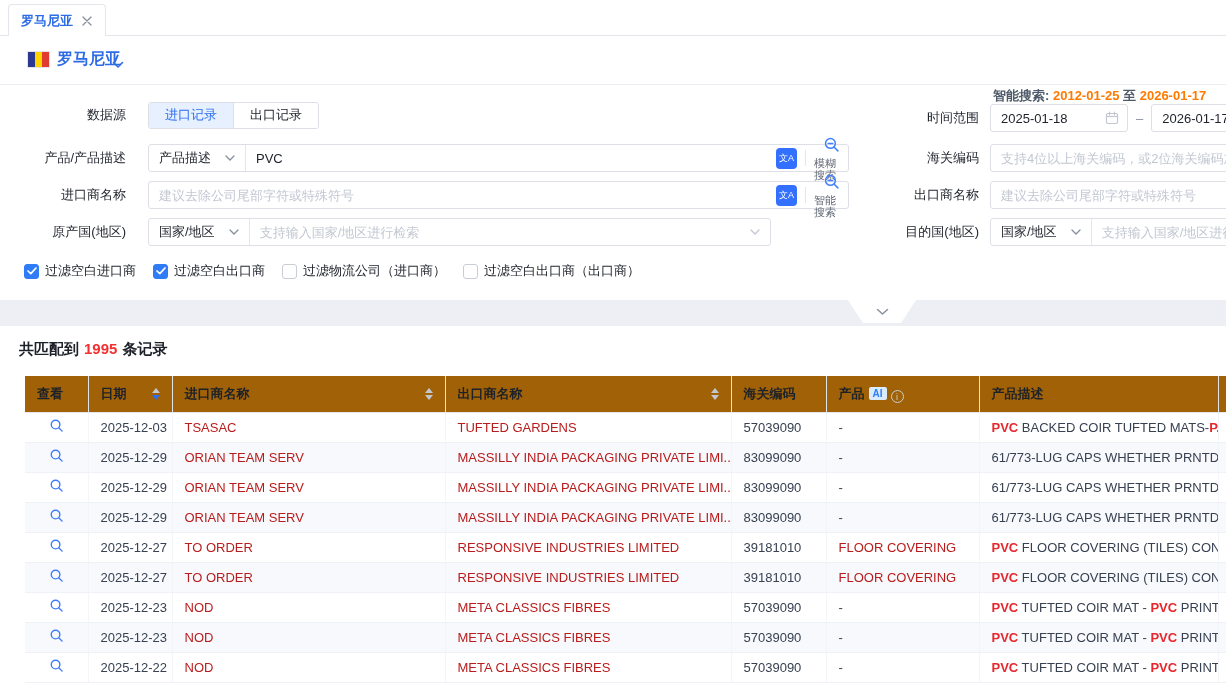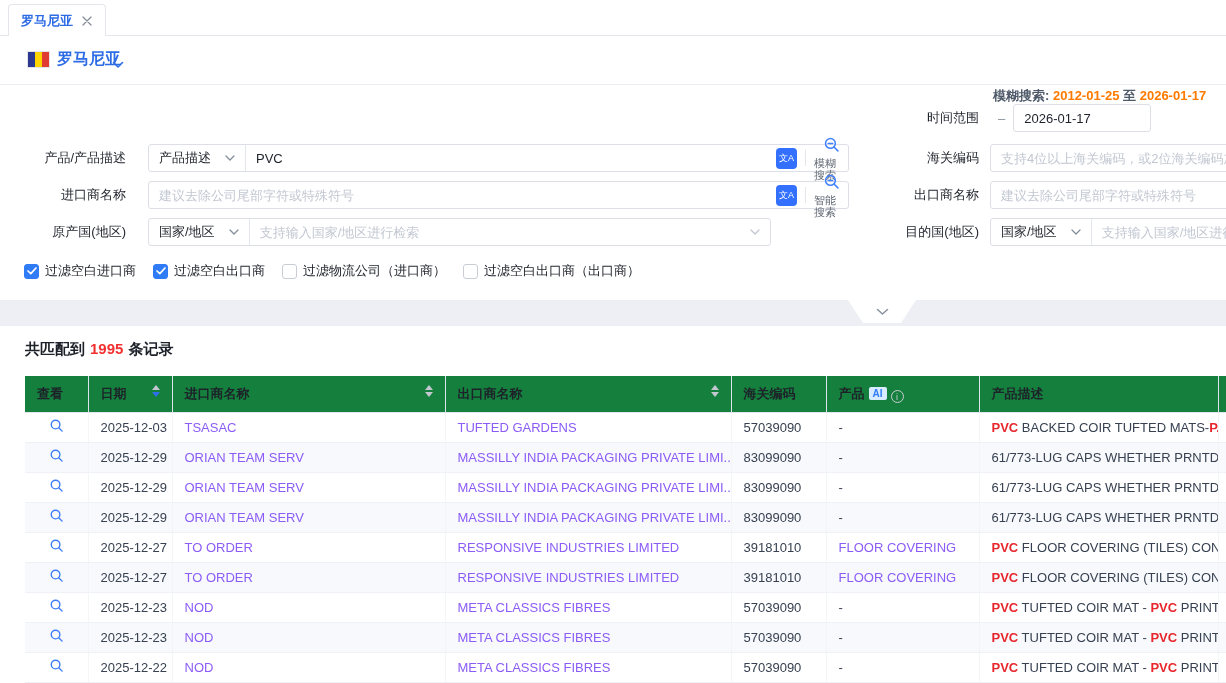--- a/index.html
+++ b/index.html
@@ -56,34 +56,34 @@
   .cb-box { width:15px; height:15px; border:1px solid #c9cdd4; border-radius:3px; background:#fff; display:flex; align-items:center; justify-content:center; flex:none; }
   .cb-box.checked { background:#2f7cf6; border-color:#2f7cf6; }
 
   
   .collapse-band { position:relative; height:26px; background:#edeff4; }
   .collapse-tab { position:absolute; left:848px; top:0; width:68px; height:23px; background:#fff;
     clip-path:polygon(0 0,100% 0,78% 100%,22% 100%); display:flex; align-items:center; justify-content:center; cursor:pointer; }
 
   
   .results { position:relative; height:357px; background:#fff; }
-  .summary { position:absolute; left:25px; top:14px; font-size:15px; font-weight:bold; color:#1d2129; }
+  .summary { position:absolute; left:19px; top:14px; font-size:15px; font-weight:bold; color:#1d2129; }
   .summary .count { color:#f23030; margin:0 5px; }
 
   .table-wrap { position:absolute; left:25px; top:50px; width:1283px; }
   table { border-collapse:collapse; table-layout:fixed; width:1283px; font-size:13px; }
-  th { height:36px; background:#15803d; font-weight:bold; text-align:left; padding:0 12px; color:#1d2129;
+  th { height:36px; background:#a16207; font-weight:bold; text-align:left; padding:0 12px; color:#1d2129;
     border-right:1px solid #dfe3ec; border-bottom:1px solid #e3e7f0; white-space:nowrap; overflow:hidden; }
   th:last-child { border-right:none; }
   td { height:30px; padding:0 12px; border-bottom:1px solid #eef1f6; border-right:1px solid #f3f5f9; white-space:nowrap; overflow:hidden; text-overflow:clip; color:#374151; }
   tr.zebra td { background:#f7f9fc; }
   td.view-cell { text-align:center; padding:0; }
-  a.cell-link { color:#8b5cf6; text-decoration:none; cursor:pointer; }
+  a.cell-link { color:#b91c1c; text-decoration:none; cursor:pointer; }
   .hl { color:#e8262d; font-weight:bold; }
-  .th-flex { display:flex; align-items:flex-start; justify-content:space-between; }
+  .th-flex { display:flex; align-items:center; justify-content:space-between; }
   .sorters { display:inline-flex; flex-direction:column; align-items:center; margin-left:6px; cursor:pointer; }
   .caret-up { width:0; height:0; border-left:4px solid transparent; border-right:4px solid transparent; border-bottom:5px solid #c2c7d1; margin-bottom:2px; }
   .caret-dn { width:0; height:0; border-left:4px solid transparent; border-right:4px solid transparent; border-top:5px solid #c2c7d1; }
   .caret-dn.active { border-top-color:#2f6fed; }
   .ai-badge { display:inline-block; background:#d9ecff; color:#2f7cf6; font-size:10px; font-weight:bold; border-radius:2px; padding:1px 4px; margin:0 4px; vertical-align:1px; }
   .info-icon { display:inline-block; width:13px; height:13px; border:1px solid #c9cdd4; border-radius:50%; color:#c9cdd4; font-size:9px; line-height:13px; text-align:center; font-weight:normal; vertical-align:-2px; }
 
   .view-btn { display:inline-flex; align-items:center; justify-content:center; width:22px; height:22px; cursor:pointer; }
 
   
@@ -116,26 +116,33 @@
     <span class="country-caret">
       <svg width="12" height="8" viewBox="0 0 12 8">
           <path d="M1.5 1.5 L6 6 L10.5 1.5" fill="none" stroke="#2e6ce5" stroke-width="1.6" stroke-linecap="round" stroke-linejoin="round"></path>
         </svg>
     </span>
   </div>
 
   <div class="filters">
 
     <div class="update-range">
-      <span>模糊搜索: </span>
+      <span>智能搜索: </span>
       <span class="odate">2012-01-25</span>
       <span class="joiner">至</span>
       <span class="odate">2026-01-17</span>
     </div>
 
+    <div class="frow" style="left:0; top:16px;">
+      <div class="flabel">数据源</div>
+      <div class="seg-group" style="margin-left:11px;">
+        <div class="seg active">进口记录</div>
+        <div class="seg">出口记录</div>
+      </div>
+    </div>
 
     <div class="frow" style="left:0; top:59px; width:849px;">
       <div class="flabel">产品/产品描述</div>
       <div class="ctrl-group" style="margin-left:11px; flex:1;">
         <div class="ctrl-select">
           <span>产品描述</span>
           <svg width="10" height="6" viewBox="0 0 10 6">
               <path d="M1 1 L5 5 L9 1" fill="none" stroke="#86909c" stroke-width="1.3" stroke-linecap="round"></path>
             </svg>
         </div>
@@ -181,20 +188,29 @@
         </div>
         <input class="ctrl-input" placeholder="支持输入国家/地区进行检索" style="">
         <svg class="end-caret" width="10" height="6" viewBox="0 0 10 6">
             <path d="M1 1 L5 5 L9 1" fill="none" stroke="#c2c7d1" stroke-width="1.3" stroke-linecap="round"></path>
           </svg>
       </div>
     </div>
 
     <div class="frow" style="left:855px; top:19px;">
       <div class="flabel" style="width:135px;">时间范围</div>
+      <div class="date-input">
+        <input value="2025-01-18" style="">
+        <svg width="14" height="14" viewBox="0 0 14 14">
+            <rect x="1.5" y="2.5" width="11" height="10" rx="1.5" fill="none" stroke="#c2c7d1" stroke-width="1.2"></rect>
+            <line x1="4.5" y1="1" x2="4.5" y2="4" stroke="#c2c7d1" stroke-width="1.2" stroke-linecap="round"></line>
+            <line x1="9.5" y1="1" x2="9.5" y2="4" stroke="#c2c7d1" stroke-width="1.2" stroke-linecap="round"></line>
+            <line x1="1.5" y1="5.5" x2="12.5" y2="5.5" stroke="#c2c7d1" stroke-width="1.2"></line>
+          </svg>
+      </div>
       <span class="date-dash">–</span>
       <div class="date-input">
         <input value="2026-01-17" style="">
 
       </div>
     </div>
 
     <div class="frow" style="left:855px; top:59px; width:705px;">
       <div class="flabel" style="width:135px;">海关编码</div>
       <div class="ctrl-group" style="flex:1;">

